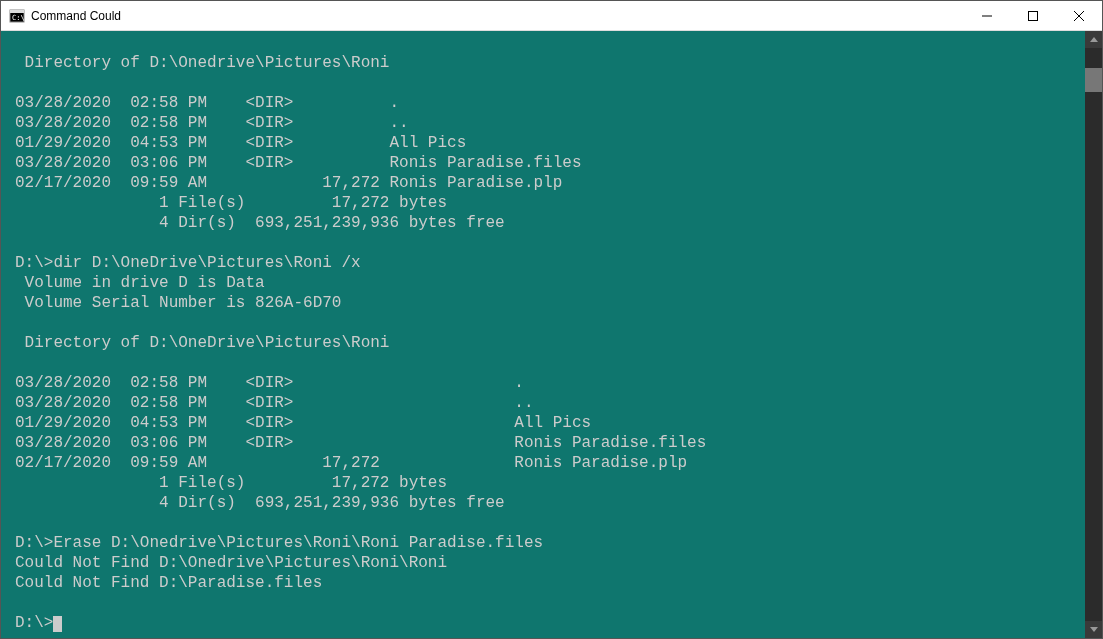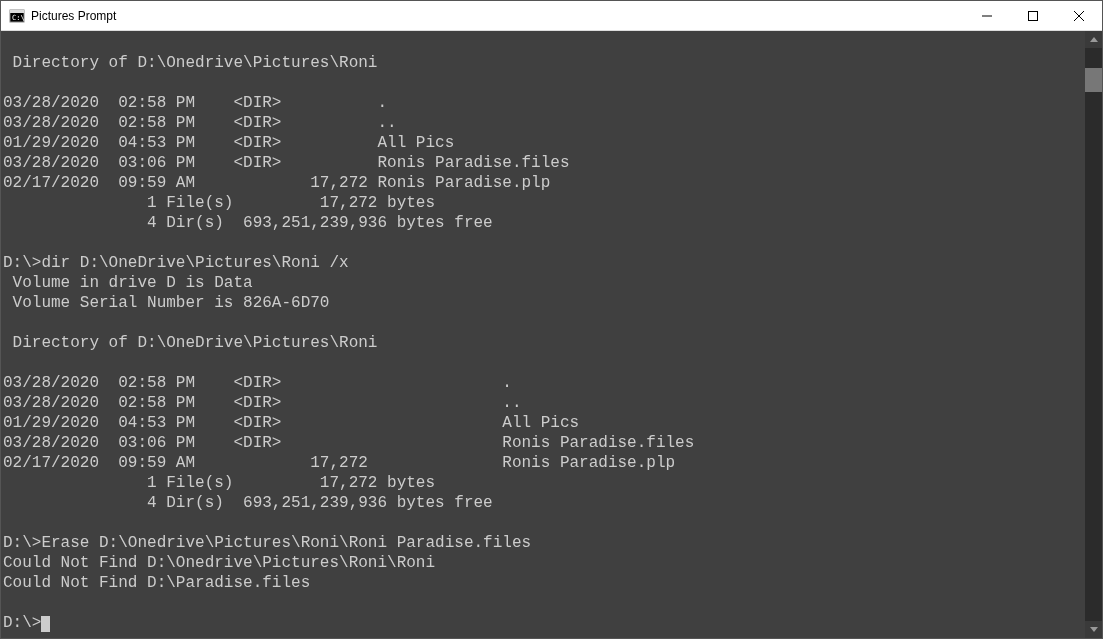--- a/index.html
+++ b/index.html
@@ -54,27 +54,27 @@
     cursor: pointer;
   }
   .console-wrap {
     flex: 1;
     display: flex;
     background: #000;
     position: relative;
   }
   .console {
     flex: 1;
-    background: #404040;
+    background: #0f766e;
     color: #cccccc;
     font-family: Consolas, "Courier New", monospace;
     font-size: 16px;
     line-height: 20px;
     white-space: pre;
-    padding: 2px 0 2px 2px;
+    padding: 2px 0 2px 14px;
     overflow: hidden;
   }
   .scrollbar {
     width: 17px;
     background: #2b2b2b;
     position: relative;
   }
   .scroll-arrow {
     width: 17px;
     height: 17px;
@@ -120,21 +120,21 @@
 
 <div class="window">
   <div class="title-bar">
     <div class="title-icon">
       <svg width="16" height="16" viewBox="0 0 16 16">
         <rect x="1" y="2" width="14" height="12" fill="#000" stroke="#888" stroke-width="1"></rect>
         <rect x="1" y="2" width="14" height="3" fill="#ddd"></rect>
         <text x="3" y="12" font-size="7" fill="#fff" font-family="monospace">C:\</text>
       </svg>
     </div>
-    <div class="title-text">Pictures Prompt</div>
+    <div class="title-text">Command Could</div>
     <div class="window-controls">
       <div class="ctrl-btn">
         <svg width="10" height="10" viewBox="0 0 10 10">
             <line x1="0" y1="5" x2="10" y2="5" stroke="#000" stroke-width="1"></line>
           </svg>
       </div>
       <div class="ctrl-btn">
         <svg width="10" height="10" viewBox="0 0 10 10">
             <rect x="0.5" y="0.5" width="9" height="9" fill="none" stroke="#000" stroke-width="1"></rect>
           </svg>

